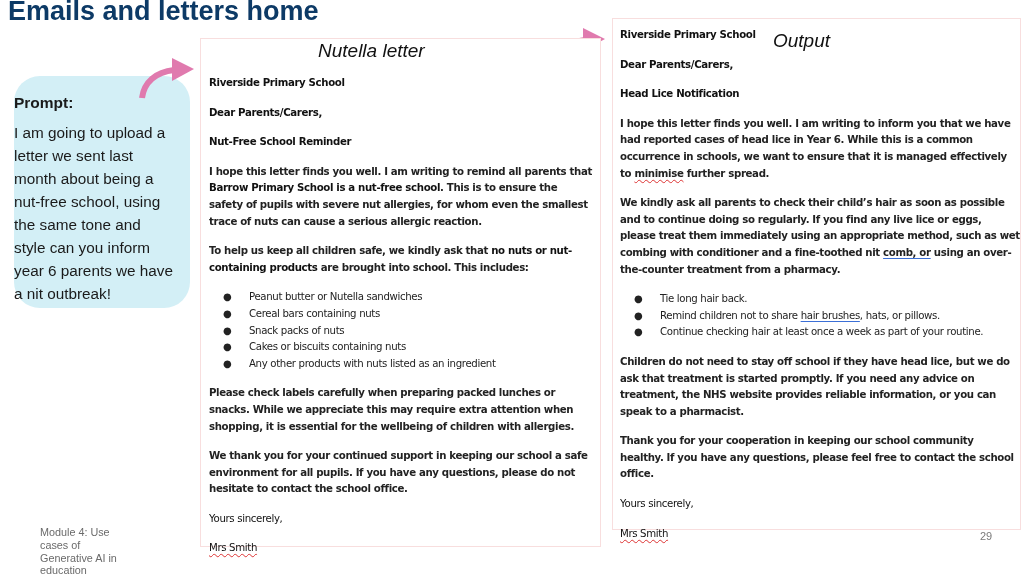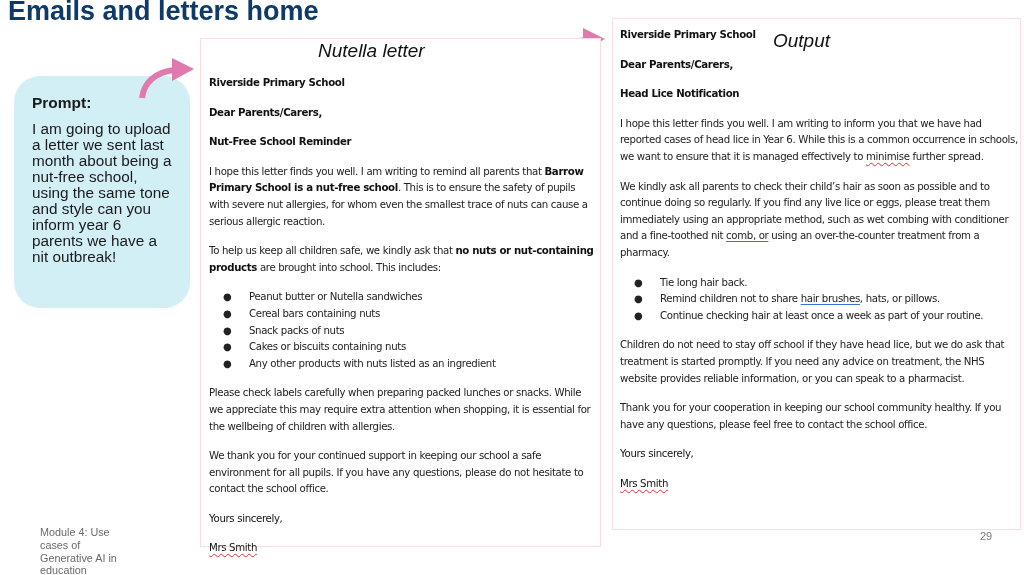--- a/index.html
+++ b/index.html
@@ -10,47 +10,47 @@
     }
     .slide-title {
       position: absolute; left: 8px; top: -4px;
       font-family: "Liberation Sans", sans-serif;
       font-weight: bold; font-size: 27px; color: #0d3a66;
       letter-spacing: 0px;
     }
     .prompt-box {
       position: absolute; left: 14px; top: 76px; width: 176px; height: 232px;
       background: #d3eff6; border-radius: 26px;
-      box-sizing: border-box; padding: 18px 14px 0 18px;
+      box-sizing: border-box; padding: 18px 14px 0 0;
       color: #1a1a1a;
     }
     .prompt-heading {
       font-weight: bold; font-size: 15.5px; margin: 0 0 9px 0;
     }
     .prompt-text {
-      font-size: 15.3px; line-height: 16px; margin: 0;
+      font-size: 15.3px; line-height: 23px; margin: 0;
     }
     .arrow { position: absolute; }
     .doc {
       position: absolute; background: #ffffff;
       border: 1px solid #f8dede; box-sizing: border-box;
     }
     .doc-left { left: 200px; top: 38px; width: 401px; height: 509px; }
     .doc-right { left: 612px; top: 18px; width: 409px; height: 512px; }
     .doc-caption {
       position: absolute; font-style: italic; font-size: 19px; color: #111;
       font-family: "Liberation Sans", sans-serif;
     }
     .letter {
       position: absolute;
       font-family: "DejaVu Sans", sans-serif;
       font-size: 10.2px; line-height: 16.6px; color: #222;
       letter-spacing: -0.35px;
     }
-    .letter p { margin: 0 0 13px 0; }
+    .letter p { margin: 0 0 13px 0; font-weight: bold; }
     .letter b { color: #111; }
     .letter ul { list-style: none; margin: 0 0 13px 0; padding: 0; }
     .letter li { position: relative; padding-left: 40px; line-height: 16.6px; }
     .letter li .bullet {
       position: absolute; left: 14px; top: 0; font-size: 10px;
     }
     .letter .sig { font-weight: normal; color: #111; }
     .spell { text-decoration: underline wavy #d33; text-decoration-thickness: 1px; text-underline-offset: 2px; }
     .gram { text-decoration: underline #3b6fd6; text-decoration-thickness: 1px; text-underline-offset: 2px; }
     .footer-module {

